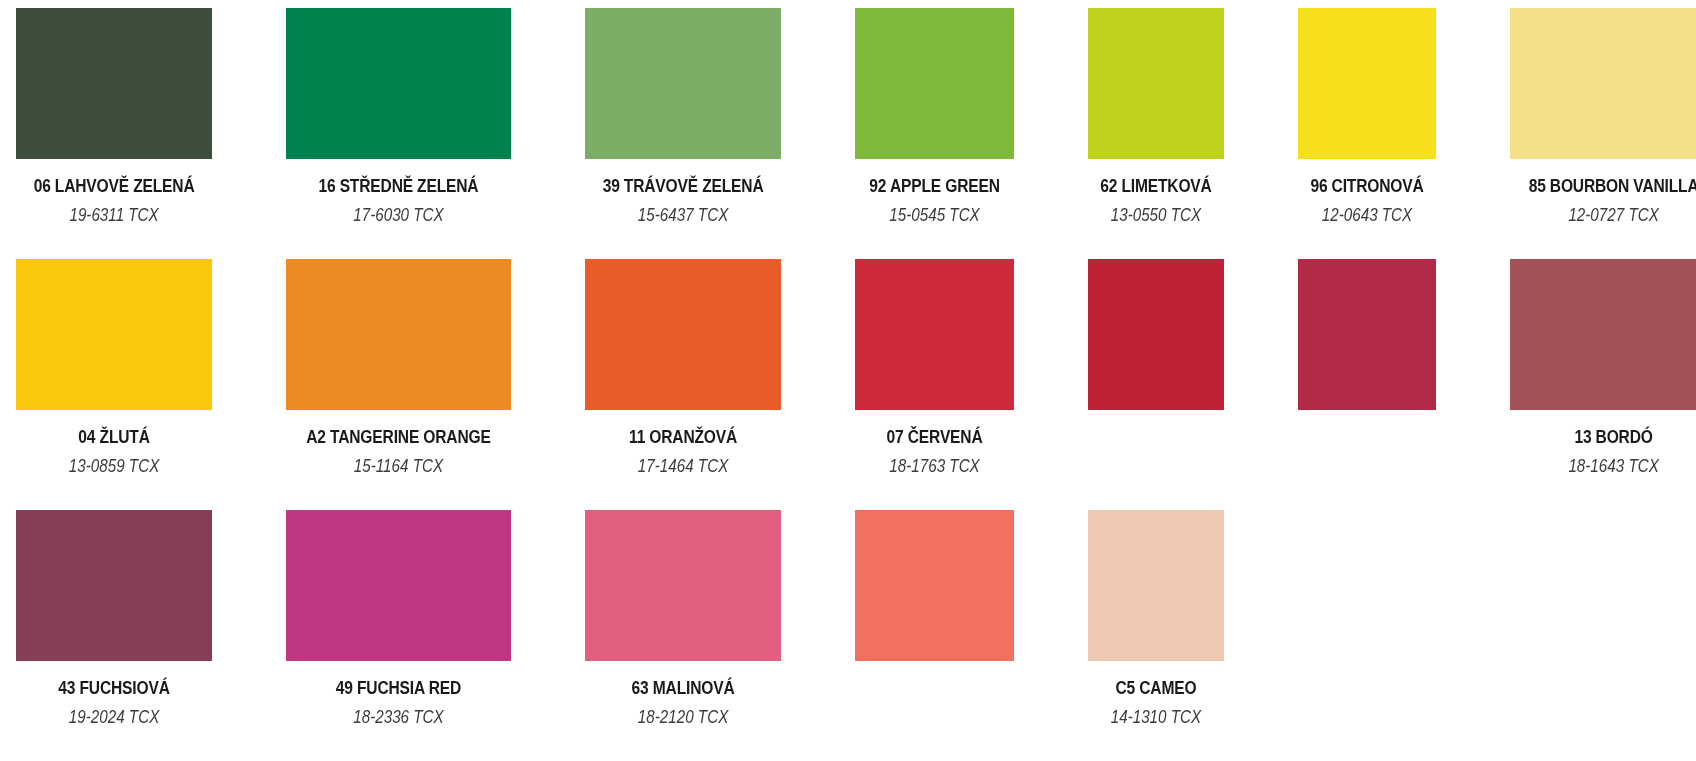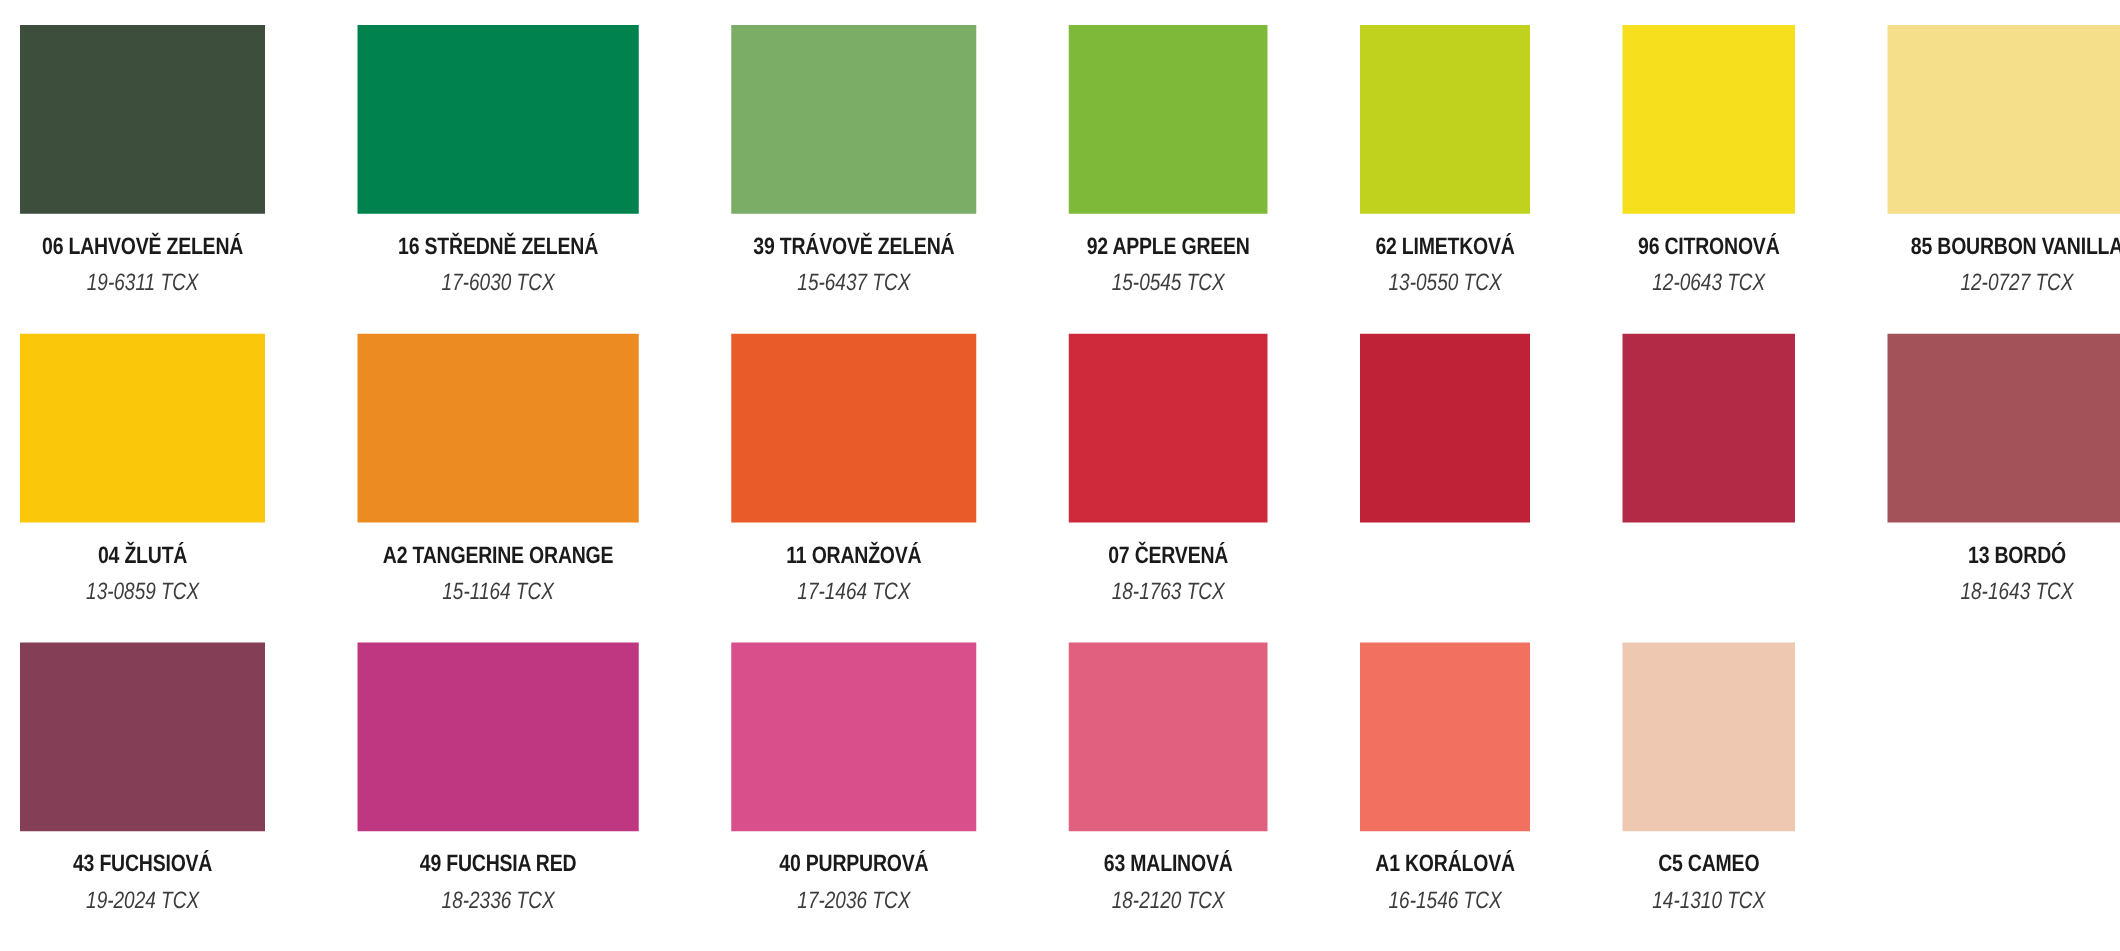--- a/index.html
+++ b/index.html
@@ -13,21 +13,21 @@
     height: 761px;
     font-family: "Liberation Sans", sans-serif;
     overflow: hidden;
   }
   #palette-grid {
     display: grid;
     grid-template-columns: repeat(7, 1fr);
     grid-template-rows: repeat(3, 1fr);
     column-gap: 74px;
     row-gap: 0px;
-    padding: 20px 16px 0 16px;
+    padding: 8px 16px 0 16px;
     width: 1696px;
     height: 761px;
   }
   .swatch-cell {
     display: flex;
     flex-direction: column;
     align-items: stretch;
   }
   .chip {
     position: relative;
@@ -163,39 +163,28 @@
       </div>
     </div>
     <div class="swatch-cell">
       <div class="chip" style="background: rgb(191, 55, 128);"></div>
       <div class="labels">
         <div class="cname">49 FUCHSIA RED</div>
         <div class="ccode">18-2336 TCX</div>
       </div>
     </div>
     <div class="swatch-cell">
-      <div class="chip" style="background: rgb(217, 79, 139);"></div>
-      <div class="labels">
-        <div class="cname">40 PURPUROVÁ</div>
-        <div class="ccode">17-2036 TCX</div>
-      </div>
-    </div>
-    <div class="swatch-cell">
       <div class="chip" style="background: rgb(226, 96, 127);"></div>
       <div class="labels">
         <div class="cname">63 MALINOVÁ</div>
         <div class="ccode">18-2120 TCX</div>
       </div>
     </div>
     <div class="swatch-cell">
       <div class="chip" style="background: rgb(241, 112, 95);"></div>
-      <div class="labels">
-        <div class="cname">A1 KORÁLOVÁ</div>
-        <div class="ccode">16-1546 TCX</div>
-      </div>
     </div>
     <div class="swatch-cell">
       <div class="chip" style="background: rgb(238, 200, 177);"></div>
       <div class="labels">
         <div class="cname">C5 CAMEO</div>
         <div class="ccode">14-1310 TCX</div>
       </div>
     </div>
   </div>
 

